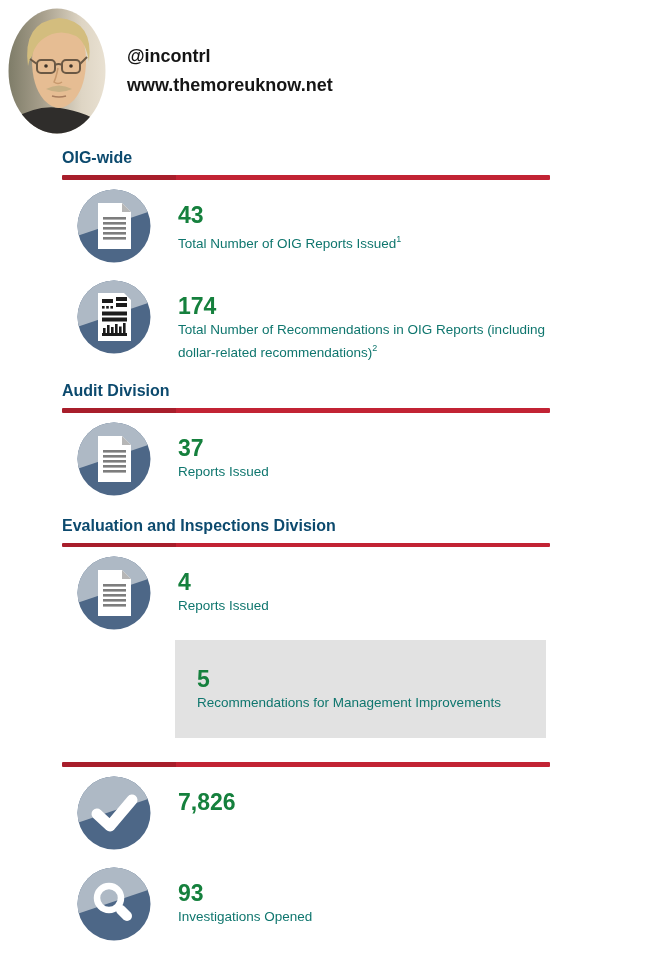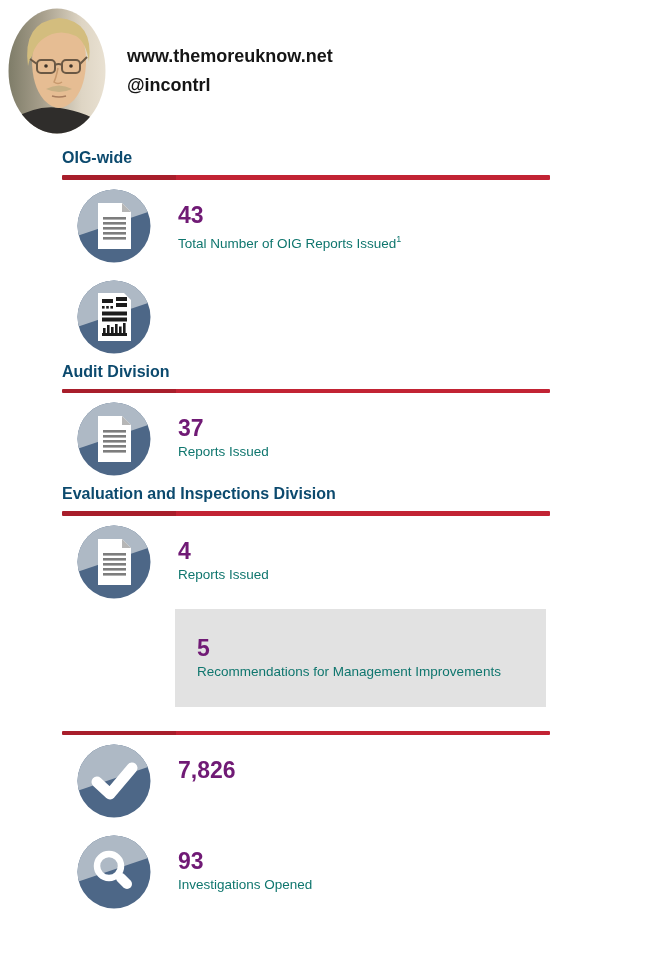--- a/index.html
+++ b/index.html
@@ -6,31 +6,31 @@
   body { width:671px; height:960px; font-family:"Liberation Sans", sans-serif; }
   .page { position:relative; width:671px; height:960px; background:#ffffff; overflow:hidden; }
 
   
   .avatar { position:absolute; left:8px; top:8px; width:98px; height:126px; }
   .header-text { position:absolute; left:127px; top:42px; font-weight:bold; font-size:18px; color:#151515; line-height:29px; }
 
   
   .content { position:absolute; top:148px; left:62px; width:488px; }
 
-  .section + .section { margin-top:8px; }
+  .section + .section { margin-top:20px; }
   .section.mt-lg { margin-top:24px; }
   .section-title { font-size:16px; font-weight:bold; color:#0c4a6e; margin:0 0 8px 0; line-height:19px; }
   .divider { height:4.5px; border-radius:1px;
              background:linear-gradient(to right,#a81e2b 0,#a81e2b 114px,#c22334 114px,#c22334 100%); }
 
   .stat-row { display:flex; align-items:flex-start; margin-top:9px; padding-left:15px; }
   .stat-row + .stat-row { margin-top:17px; }
   .stat-icon { width:74px; height:74px; flex:none; display:block; }
   .stat-text { margin-left:27px; margin-top:13px; }
-  .stat-value { font-size:23px; font-weight:bold; color:#701a75; line-height:26px; }
+  .stat-value { font-size:23px; font-weight:bold; color:#15803d; line-height:26px; }
   .stat-label { font-size:13.5px; color:#0f766e; margin-top:2px; line-height:18px; max-width:372px; }
   .stat-label sup, .stat-value sup { font-size:9px; }
 
   .highlight-box { margin:10px 0 0 113px; width:371px; box-sizing:border-box;
                    background:#e2e2e2; padding:27px 20px 26px 22px; }
   .highlight-box .stat-value { line-height:25px; }
   .hidden-defs { position:absolute; width:0; height:0; overflow:hidden; }
 </style>
 </head>
 <body>
@@ -118,42 +118,46 @@
         <path d="M72 56 L79 49"></path>
       </g>
       <circle cx="38" cy="58" r="1.8" fill="#3c3228"></circle>
       <circle cx="63" cy="58" r="1.8" fill="#3c3228"></circle>
       <path d="M50 60 Q48 70 46 74 Q50 77 54 74" fill="none" stroke="#c89a6e" stroke-width="1.5"></path>
       <path d="M38 81 Q51 74 64 81 Q51 87 38 81 Z" fill="#c7b084"></path>
       <path d="M44 88 Q51 90 58 88" fill="none" stroke="#a87d5e" stroke-width="1.5"></path>
     </g>
   </svg>
   <div class="header-text">
+    <div>@incontrl</div>
     <div>www.themoreuknow.net</div>
-    <div>@incontrl</div>
   </div>
 
   <div class="content">
 
     <div class="section">
       <h2 class="section-title">OIG-wide</h2>
       <div class="divider"></div>
       <div class="stat-row">
         <svg class="stat-icon" viewBox="0 0 74 74">
             <use href="#icon-doc"></use>
           </svg>
         <div class="stat-text">
           <div class="stat-value">43</div>
           <div class="stat-label"><span>Total Number of OIG Reports Issued</span><sup>1</sup></div>
         </div>
       </div>
       <div class="stat-row">
         <svg class="stat-icon" viewBox="0 0 74 74">
             <use href="#icon-chart-doc"></use>
           </svg>
+        <div class="stat-text">
+          <div class="stat-value">174</div>
+          <div class="stat-label"><span>Total Number of Recommendations in OIG Reports (including dollar-related recommendations)</span><sup>2</sup></div>
+        </div>
       </div>
     </div>
 
     <div class="section">
       <h2 class="section-title">Audit Division</h2>
       <div class="divider"></div>
       <div class="stat-row">
         <svg class="stat-icon" viewBox="0 0 74 74">
             <use href="#icon-doc"></use>
           </svg>

